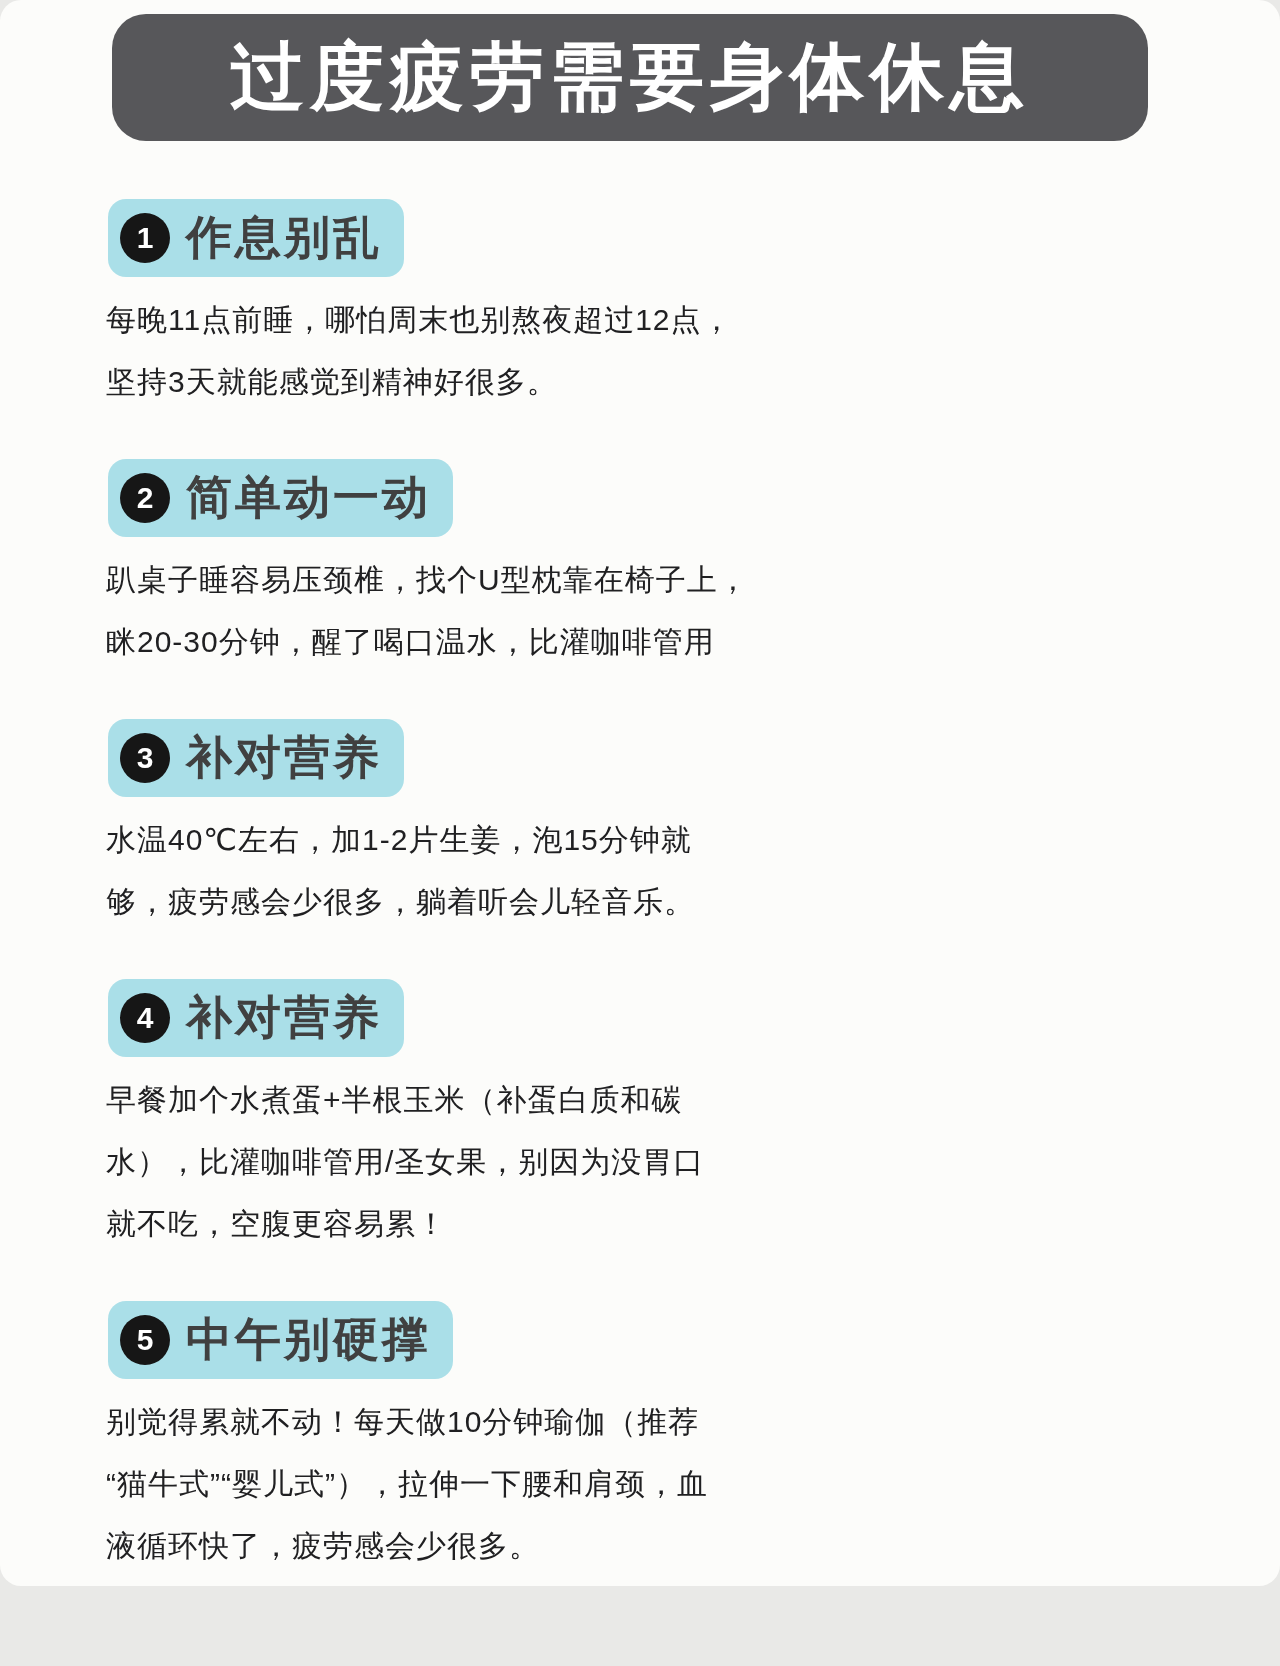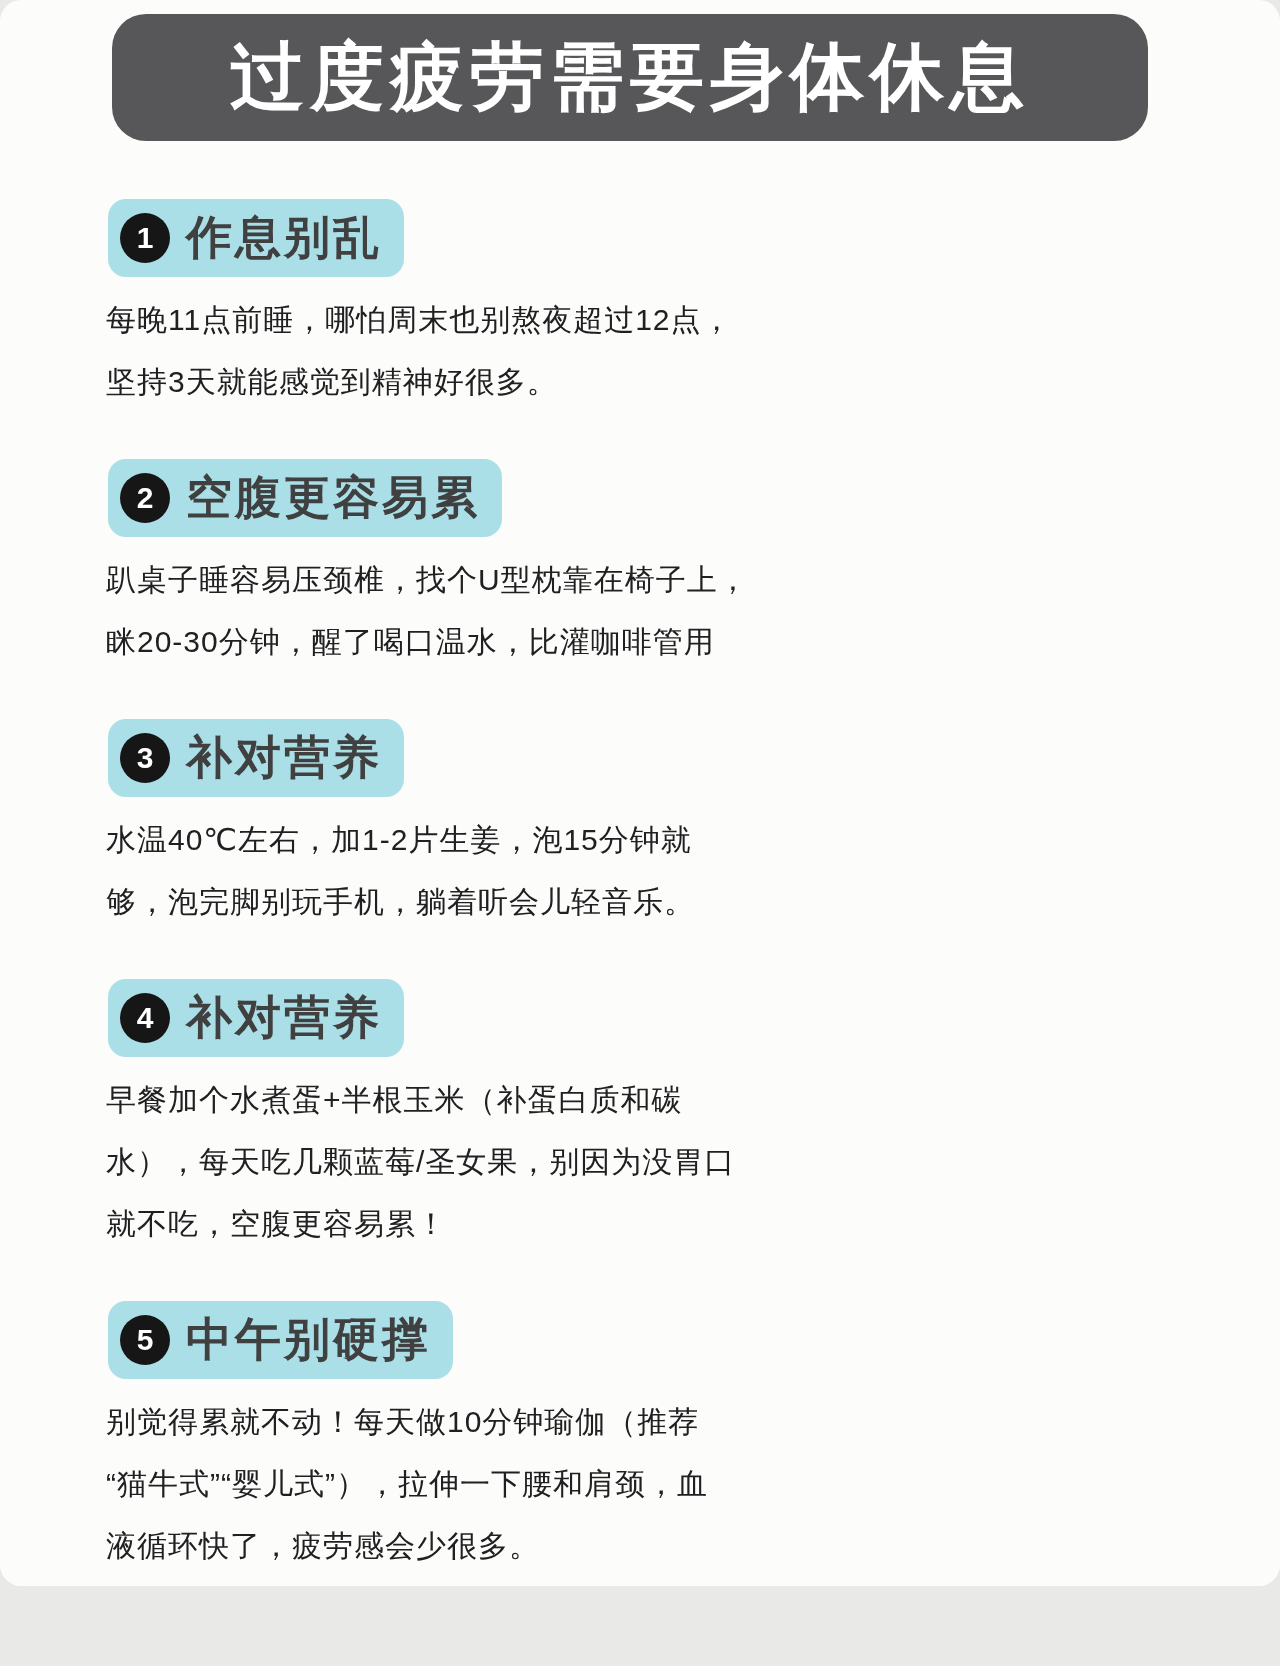--- a/index.html
+++ b/index.html
@@ -72,42 +72,42 @@
         <span class="num">1</span>
         <span class="pill-text">作息别乱</span>
       </div>
       <p class="body">每晚11点前睡，哪怕周末也别熬夜超过12点，
 坚持3天就能感觉到精神好很多。</p>
     </section>
 
     <section class="tip">
       <div class="pill">
         <span class="num">2</span>
-        <span class="pill-text">空腹更容易累</span>
+        <span class="pill-text">简单动一动</span>
       </div>
       <p class="body">趴桌子睡容易压颈椎，找个U型枕靠在椅子上，
 眯20-30分钟，醒了喝口温水，比灌咖啡管用</p>
     </section>
 
     <section class="tip">
       <div class="pill">
         <span class="num">3</span>
         <span class="pill-text">补对营养</span>
       </div>
       <p class="body">水温40℃左右，加1-2片生姜，泡15分钟就
-够，泡完脚别玩手机，躺着听会儿轻音乐。</p>
+够，疲劳感会少很多，躺着听会儿轻音乐。</p>
     </section>
 
     <section class="tip">
       <div class="pill">
         <span class="num">4</span>
         <span class="pill-text">补对营养</span>
       </div>
       <p class="body">早餐加个水煮蛋+半根玉米（补蛋白质和碳
-水），每天吃几颗蓝莓/圣女果，别因为没胃口
+水），比灌咖啡管用/圣女果，别因为没胃口
 就不吃，空腹更容易累！</p>
     </section>
 
     <section class="tip">
       <div class="pill">
         <span class="num">5</span>
         <span class="pill-text">中午别硬撑</span>
       </div>
       <p class="body">别觉得累就不动！每天做10分钟瑜伽（推荐
 “猫牛式”“婴儿式”），拉伸一下腰和肩颈，血

